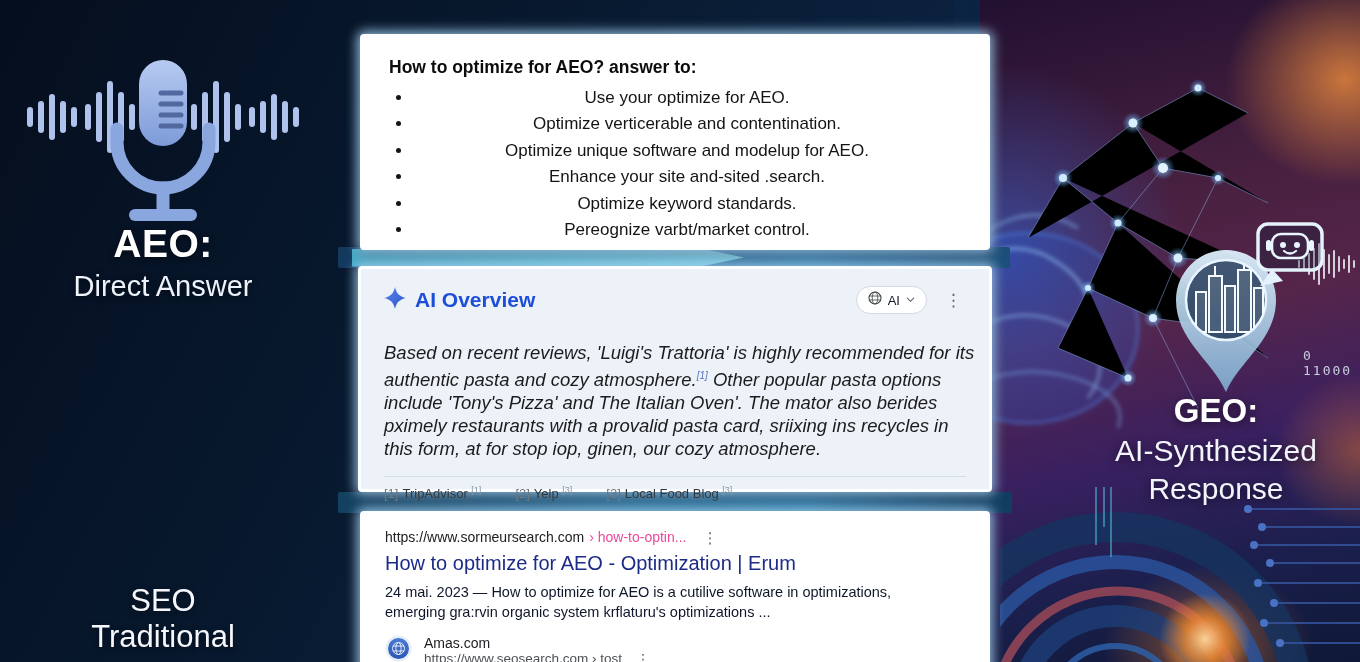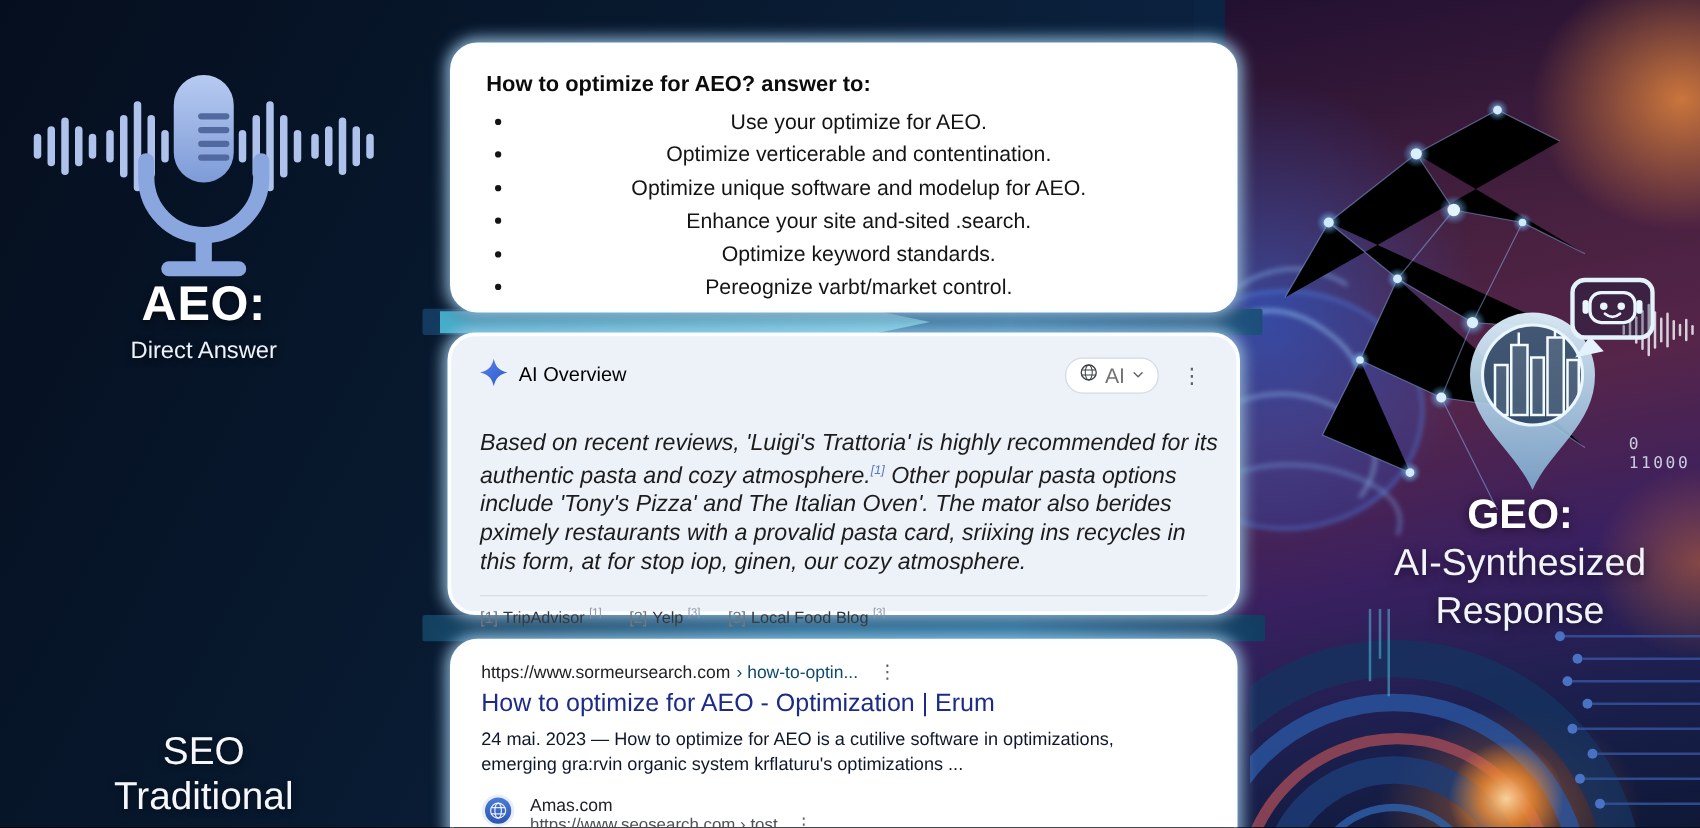--- a/index.html
+++ b/index.html
@@ -33,69 +33,69 @@
   .band2{left:338px;top:492px;width:674px;height:21px;
     background:linear-gradient(90deg,#14405f 0%,#27719c 45%,#2a77a4 70%,#123c60 100%);border-radius:2px;}
   .deco{position:absolute;z-index:1;}
   .binary{
     position:absolute;left:1303px;top:348px;z-index:1;
     font-family:"DejaVu Sans Mono",monospace;font-size:13px;letter-spacing:2px;
     color:rgba(225,233,246,.85);
   }
   
   .card{
-    position:absolute;z-index:2;background:#ffffff;border:3px solid #fcfeff;border-radius:22px;
+    position:absolute;z-index:2;background:#ffffff;border:3px solid #fcfeff;border-radius:4px;
     box-shadow:0 0 12px 3px rgba(168,214,248,.85), 0 6px 14px rgba(0,0,16,.5);
     box-sizing:border-box;color:#111;
   }
   .card1{left:360px;top:34px;width:630px;height:216px;padding:20px 26px;}
   .card1 .q-title{font-size:17.5px;font-weight:700;color:#0c0c0c;}
   .bullets{margin:10px 0 0 0;padding:0 0 0 24px;text-align:center;}
   .bullets li{font-size:17px;color:#141414;margin-bottom:6px;line-height:1.2;}
 
   .card2{left:358px;top:266px;width:634px;height:226px;background:#edf2f9;padding:17px 23px 10px 23px;}
   .aio-header{display:flex;align-items:center;}
-  .aio-title{font-size:16px;font-weight:400;color:#000000;margin-left:9px;}
+  .aio-title{font-size:21px;font-weight:700;color:#1d4ed8;margin-left:9px;}
   .aio-spacer{flex:1;}
   .ai-pill{
     display:inline-flex;align-items:center;gap:5px;background:#fff;border:1px solid #d3dae3;
     border-radius:14px;padding:3px 10px;cursor:pointer;
   }
-  .ai-pill-label{font-size:17px;color:#737373;}
+  .ai-pill-label{font-size:13px;color:#0f172a;}
   .kebab{font-size:17px;color:#5f6368;cursor:pointer;line-height:1;padding:0 4px;}
   .aio-kebab{margin-left:14px;}
   .aio-body{margin-top:27px;font-size:18.5px;line-height:23px;color:#1c1c1c;width:594px;font-style:italic;}
   .cite-sup-inline{font-size:10px;color:#5b74c0;vertical-align:super;}
   .aio-footer{
     margin-top:16px;border-top:1px solid #d6dde6;padding-top:8px;
-    display:flex;gap:22px;font-size:13px;color:#5f6368;
+    display:flex;gap:34px;font-size:13px;color:#5f6368;
   }
   .cite{cursor:pointer;}
   .cite-ref{color:#70757a;margin-right:4px;}
   .cite-name{color:#33373b;}
   .cite-sup{font-size:9px;color:#8a93a3;}
 
   .card3{left:360px;top:511px;width:630px;height:176px;padding:15px 22px 0 22px;}
   .url-row{display:flex;align-items:center;font-size:14px;}
   .url-main{color:#202124;}
-  .url-crumb{color:#0c4a6e;margin-left:5px;}
+  .url-crumb{color:#ec4899;margin-left:5px;}
   .url-row .kebab{margin-left:12px;font-size:15px;}
   .result-title{margin-top:7px;font-size:20px;color:#1c2b87;cursor:pointer;}
   .snippet{margin-top:7px;font-size:14.5px;line-height:20px;color:#0f172a;width:565px;}
   .result2{display:flex;align-items:center;margin-top:13px;gap:12px;}
   .r2-texts{display:flex;flex-direction:column;}
   .r2-site{font-size:14px;color:#202124;}
   .r2-url-row{display:flex;align-items:center;}
   .r2-url{font-size:13.5px;color:#4d5156;}
   .r2-url-row .kebab{margin-left:10px;font-size:14px;}
 
   
   .left-wrap{position:absolute;z-index:2;left:18px;top:222px;width:290px;text-align:center;color:#fff;}
   .aeo-label{font-size:39px;font-weight:800;letter-spacing:.5px;text-shadow:0 2px 6px rgba(0,0,0,.5);}
-  .aeo-sub{font-size:19px;font-weight:400;color:#eef2fa;margin-top:4px;text-shadow:0 2px 6px rgba(0,0,0,.5);}
+  .aeo-sub{font-size:29px;font-weight:400;color:#eef2fa;margin-top:4px;text-shadow:0 2px 6px rgba(0,0,0,.5);}
   .seo-wrap{position:absolute;z-index:2;left:18px;top:583px;width:290px;text-align:center;color:#fff;}
   .seo-line{font-size:31px;font-weight:500;line-height:36px;color:#f5f7fc;text-shadow:0 2px 6px rgba(0,0,0,.5);}
   
   .geo-wrap{position:absolute;z-index:2;left:1068px;top:392px;width:296px;text-align:center;color:#fff;}
   .geo-label{font-size:33px;font-weight:800;text-shadow:0 2px 8px rgba(0,0,0,.55);}
   .geo-sub{font-size:30px;font-weight:400;color:#f2f4fb;line-height:35px;margin-top:3px;text-shadow:0 2px 8px rgba(0,0,0,.55);}
 </style>
 </head>
 <body>
 

